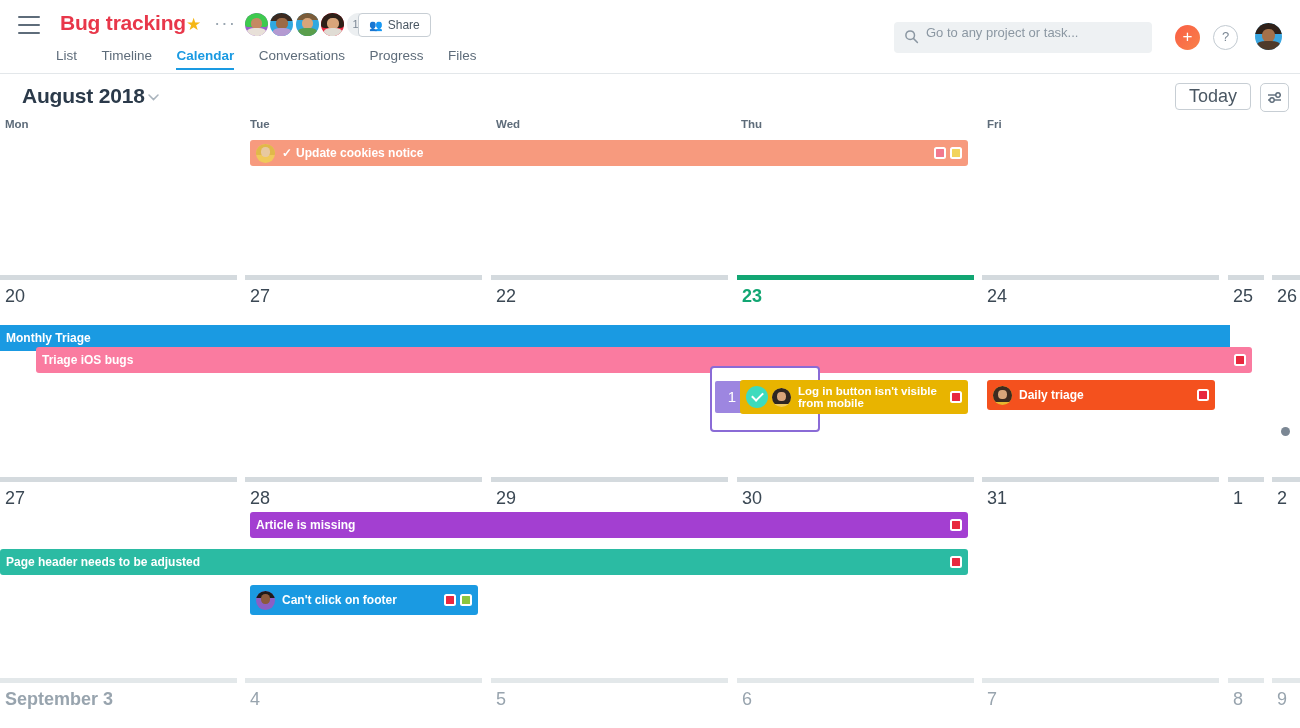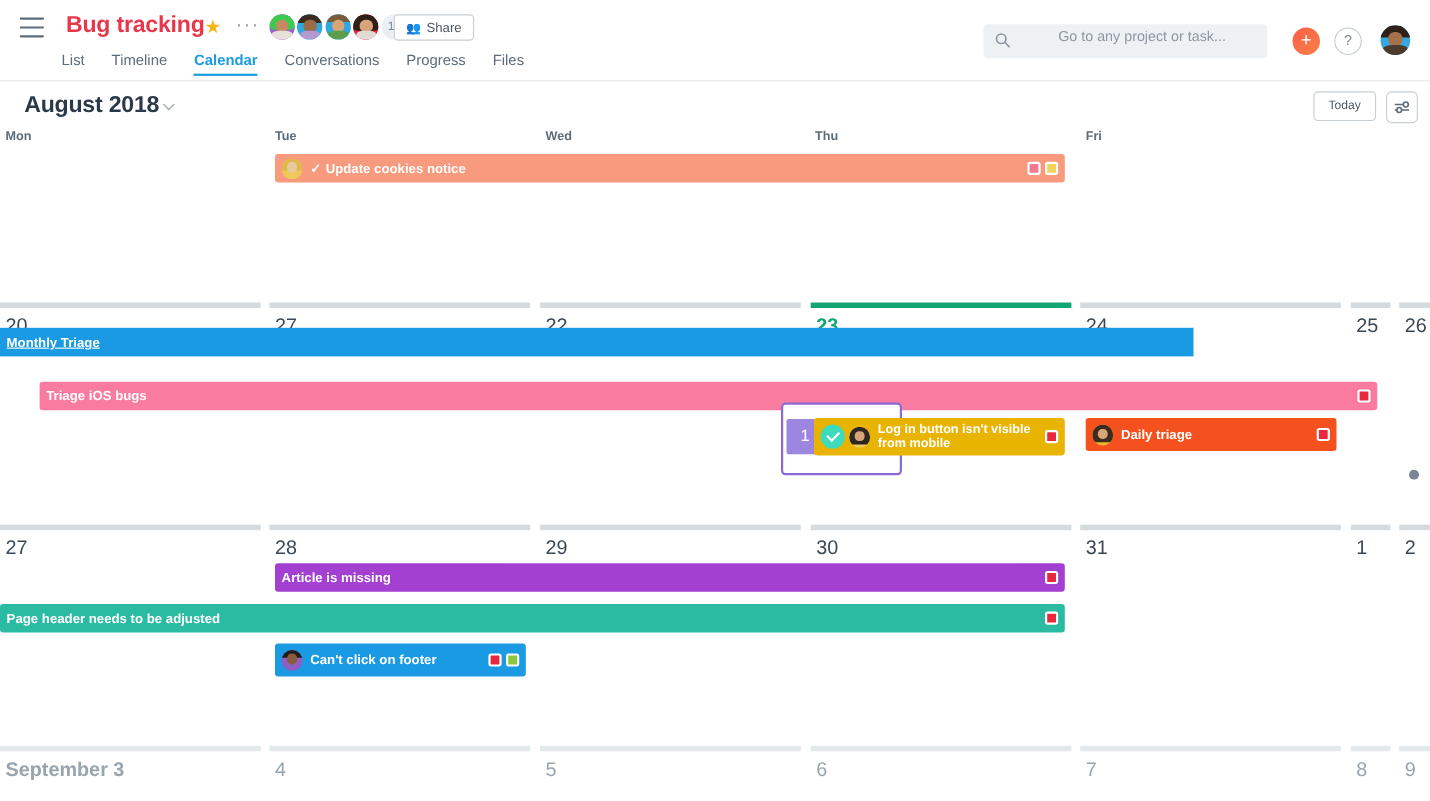--- a/index.html
+++ b/index.html
@@ -75,21 +75,21 @@
   }
 
   .search-wrap{
     position:absolute; right:148px; top:22px;
     width:258px; height:31px; background:#eef1f3; border-radius:4px;
   }
   .search-ic{ position:absolute; left:10px; top:7px; width:15px; height:15px; }
   .search-input{
     position:absolute; left:32px; top:0; right:8px; height:21px;
     border:0; background:transparent; outline:none;
-    font-size:13px; color:#5e6c7a; font-family:"Liberation Sans",sans-serif;margin-left:36px;
+    font-size:13px; color:#5e6c7a; font-family:"Liberation Sans",sans-serif;
   }
   .search-input::placeholder{ color:#8b97a2; }
   .plus-btn{
     position:absolute; right:100px; top:25px; width:25px;height:25px;
     border-radius:50%; background:linear-gradient(135deg,#fa5f45,#f8814a);
     color:#fff; font-size:17px; line-height:24px; text-align:center; cursor:pointer;
   }
   .help-btn{
     position:absolute; right:62px; top:25px; width:25px;height:25px;
     border-radius:50%; border:1.5px solid #c2cad1; color:#7b8794;
@@ -105,21 +105,21 @@
   .month{
     position:absolute; left:22px; top:10px;
     font-size:21px; font-weight:bold; color:#2b3a4a; letter-spacing:-.2px; cursor:pointer;
   }
   .month-caret{
     position:absolute; left:148px; top:20px; width:11px;height:7px; cursor:pointer;
   }
   .today-btn{
     position:absolute; right:49px; top:9px; height:27px; padding:0 13px;
     border:1px solid #c7ced4; border-radius:4px; background:#fff;
-    font-size:11px; color:#4a5763; line-height:25px; cursor:pointer;
+    font-size:18px; color:#4a5763; line-height:25px; cursor:pointer;
   }
   .filter-btn{
     position:absolute; right:11px; top:9px; width:29px;height:29px;
     border:1px solid #c7ced4; border-radius:5px; background:#fff; cursor:pointer;
   }
 
   
   .dow-row{ position:relative; height:20px; }
   .dow{ position:absolute; top:0; font-size:11.5px; font-weight:bold; color:#5e6c7a; }
 
@@ -309,21 +309,21 @@
     <div class="daycell" style="left:1228px;width:36px">
       <div class="daybar"></div>
       <div class="daynum">25</div>
       </div>
     <div class="daycell" style="left:1272px;width:28px">
       <div class="daybar"></div>
       <div class="daynum">26</div>
       <div class="dot-marker" style="left:9px;top:152px"></div>
     </div>
 
-    <div class="ev ev-arrow" style="left:0px; width:1085px; top:23px; background:#1a9ae2; border-radius:0 0 0 0;text-decoration:underline;">
+    <div class="ev ev-arrow" style="left:0px; width:1230px; top:50px; background:#1a9ae2; border-radius:0 0 0 0;">
       <span class="lbl">Monthly Triage</span>
     </div>
 
     <div class="ev" style="left:0px; width:1216px; top:72px; background:#fa7ba0;margin-left:36px;">
       <span class="lbl">Triage iOS bugs</span>
       <span class="chips">
         <i class="chip" style="background:#e8283f"></i>
       </span>
     </div>
 

